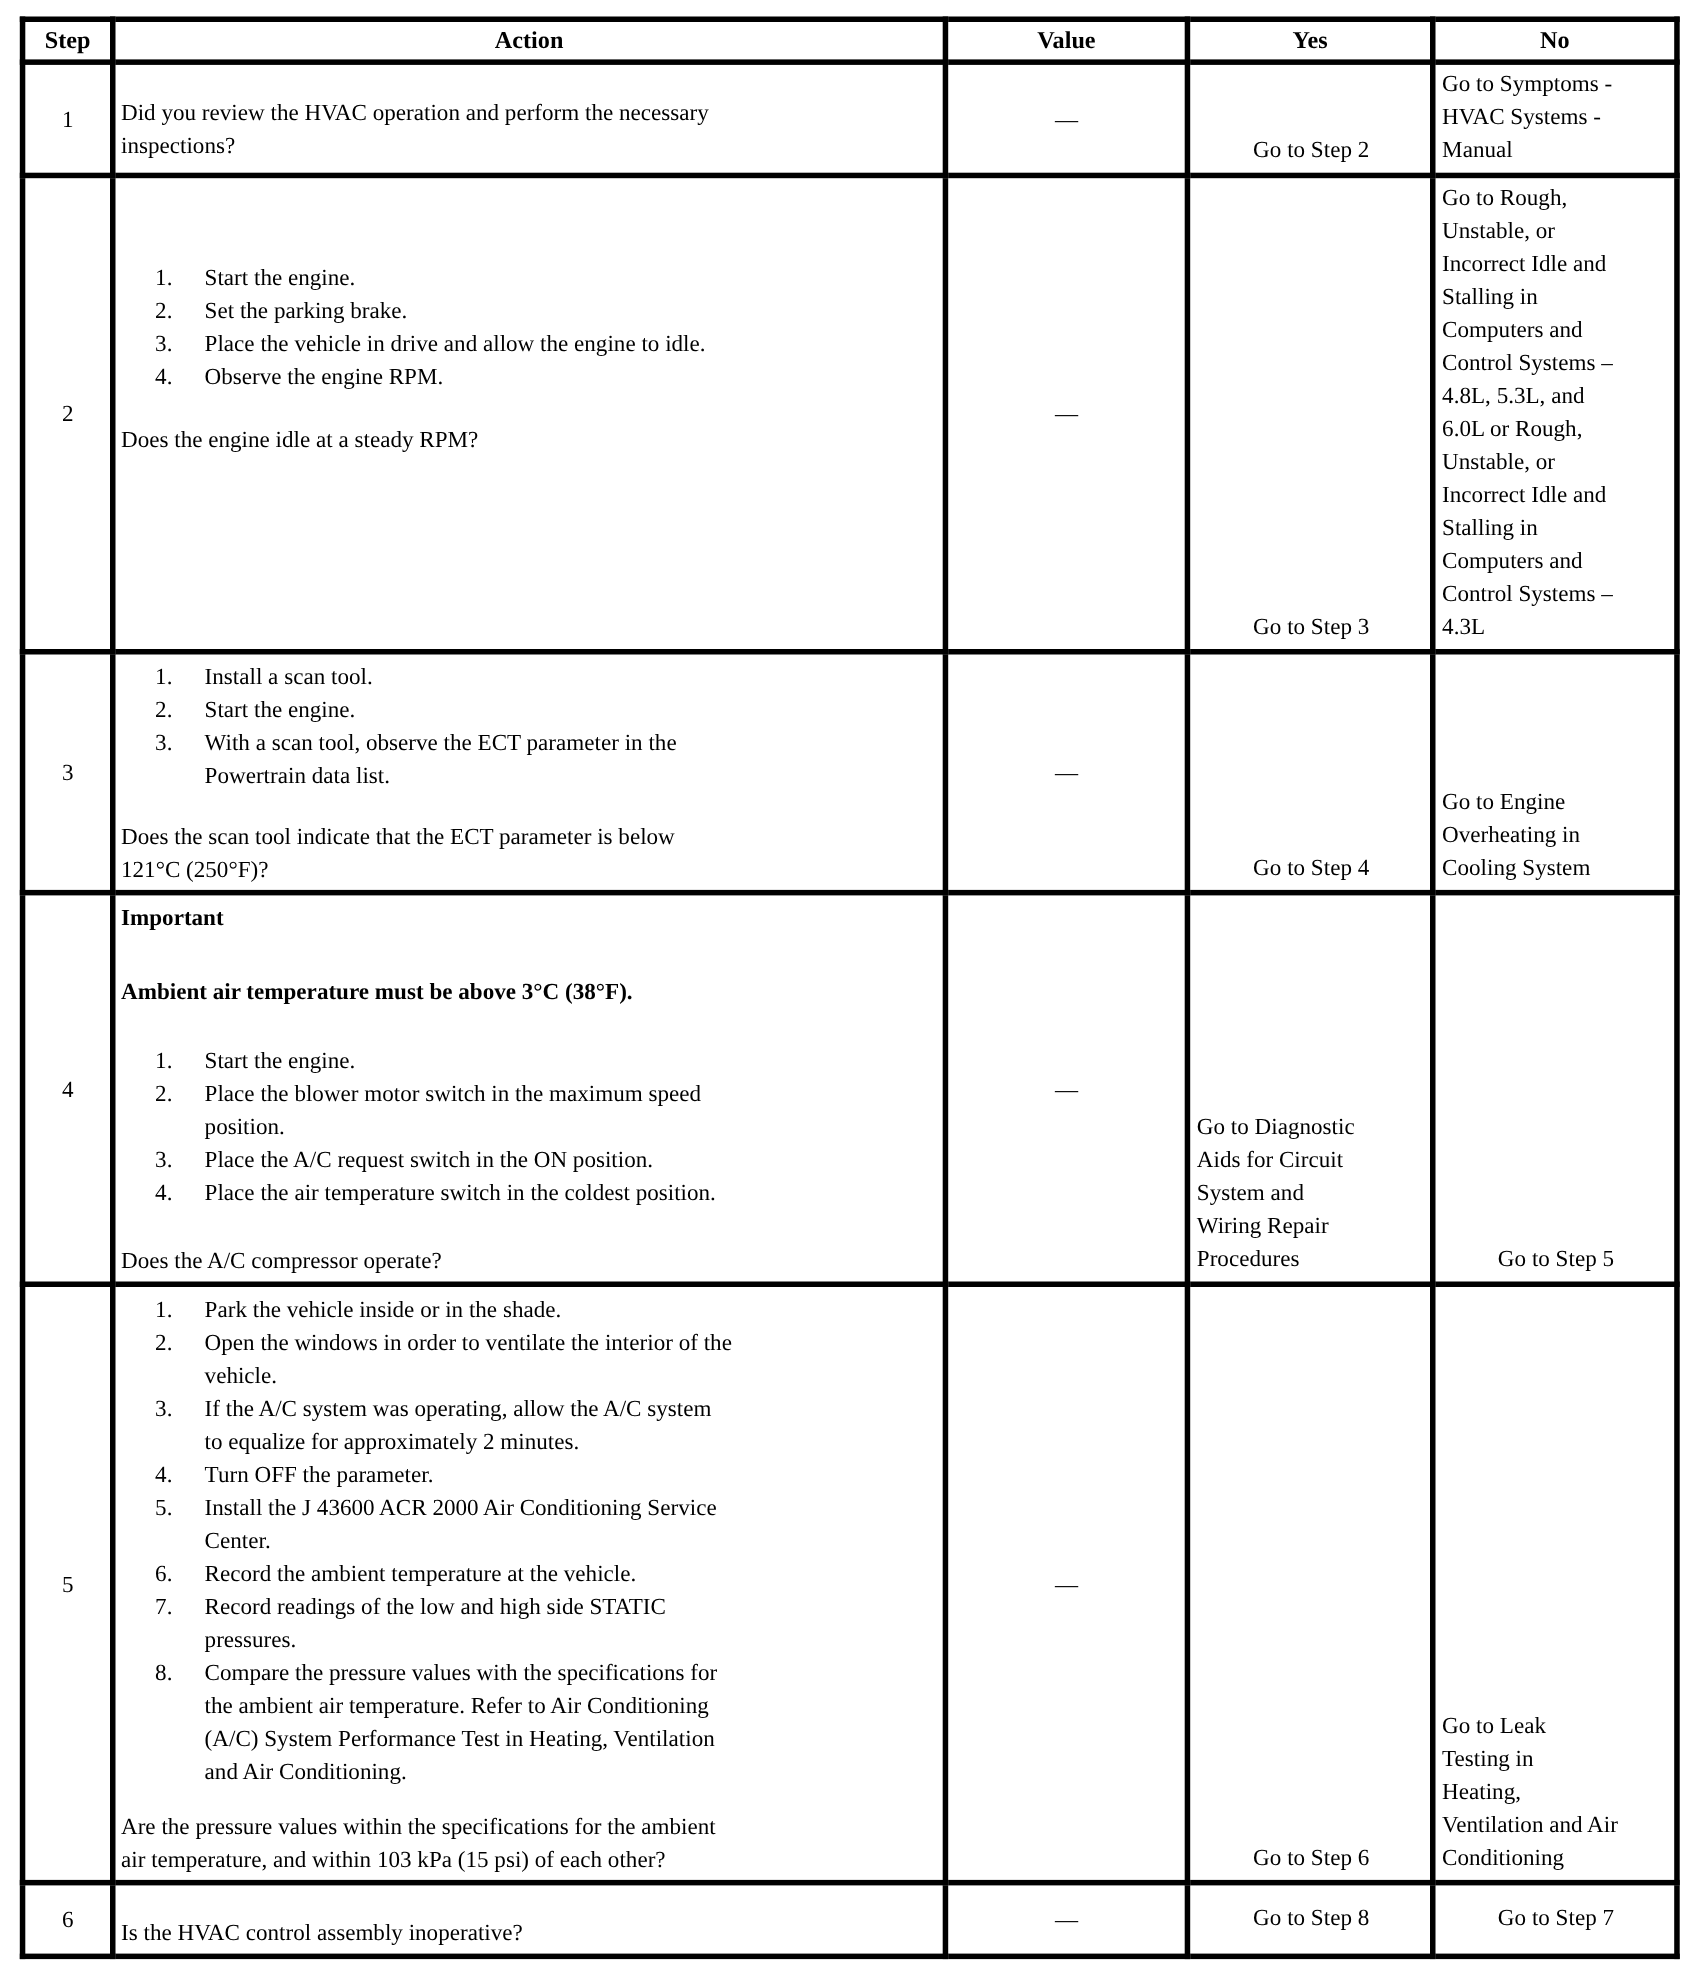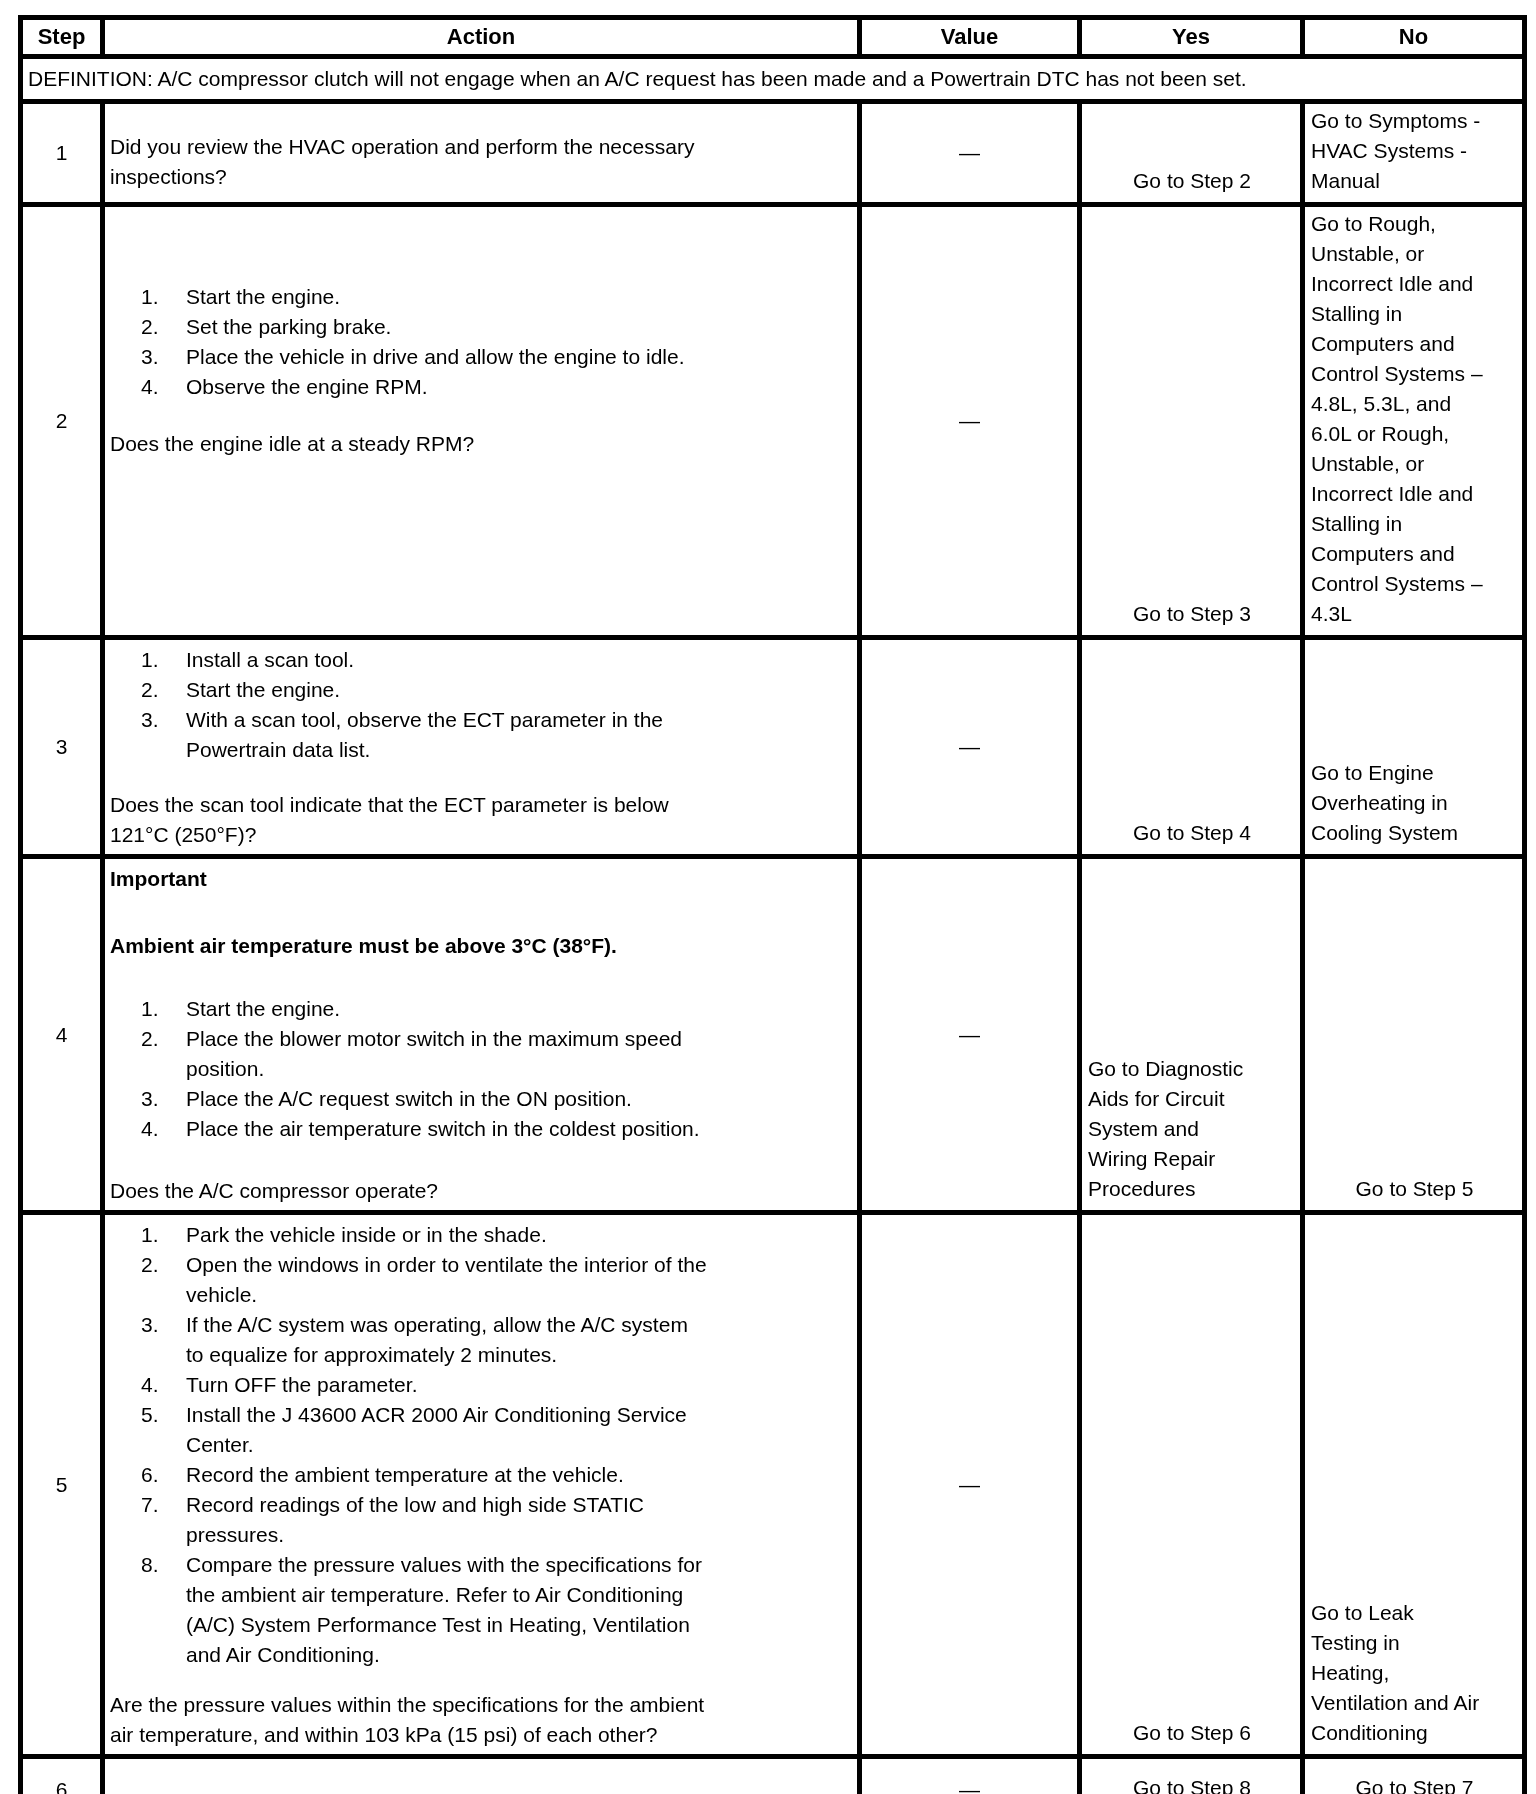--- a/index.html
+++ b/index.html
@@ -19,20 +19,21 @@
   col.c-action{width:757px;}
   col.c-value{width:220px;}
   col.c-yes{width:223px;}
   col.c-no{width:222px;}
   th,td{
     border:5px solid #000;
     font-size:21px;
     line-height:30px;
     padding:0;
     overflow:hidden;
+    font-family:Liberation Serif, serif;
   }
   th{
     font-weight:bold;
     text-align:center;
     font-size:22px;
     height:34px;
     vertical-align:middle;
   }
   td.def{
     height:36px;
@@ -106,23 +107,20 @@
     <thead>
       <tr>
         <th>Step</th>
         <th>Action</th>
         <th>Value</th>
         <th>Yes</th>
         <th>No</th>
       </tr>
     </thead>
     <tbody>
-      <tr>
-        <td class="def" colspan="5">DEFINITION: A/C compressor clutch will not engage when an A/C request has been made and a Powertrain DTC has not been set.</td>
-      </tr>
 
       <tr class="r1">
         <td class="step">1</td>
         <td class="action">
           <div class="action-inner">
             <div class="q">Did you review the HVAC operation and perform the necessary
 inspections?</div>
           </div>
         </td>
         <td class="value">—</td>

